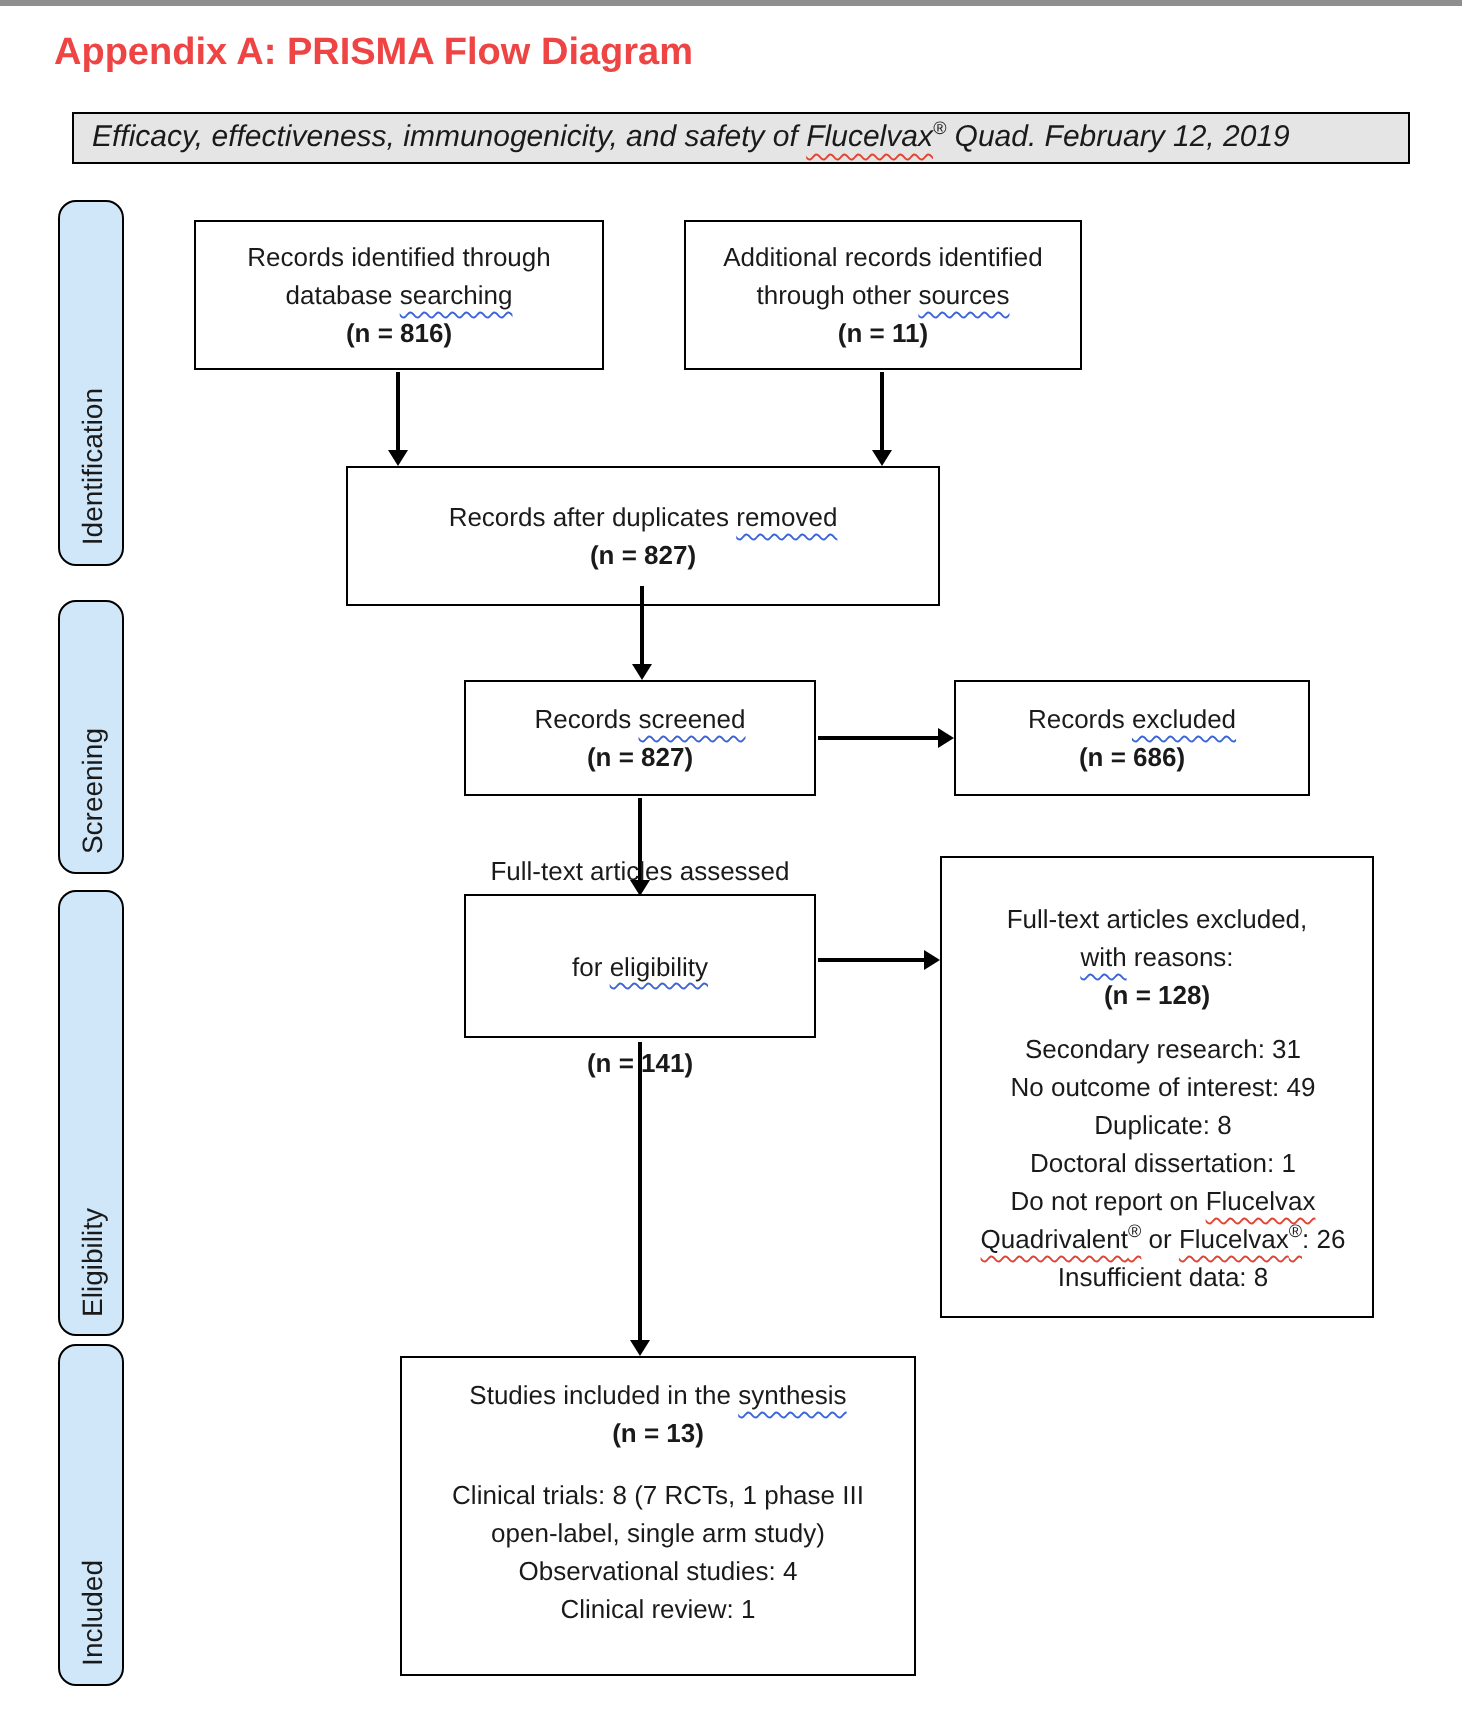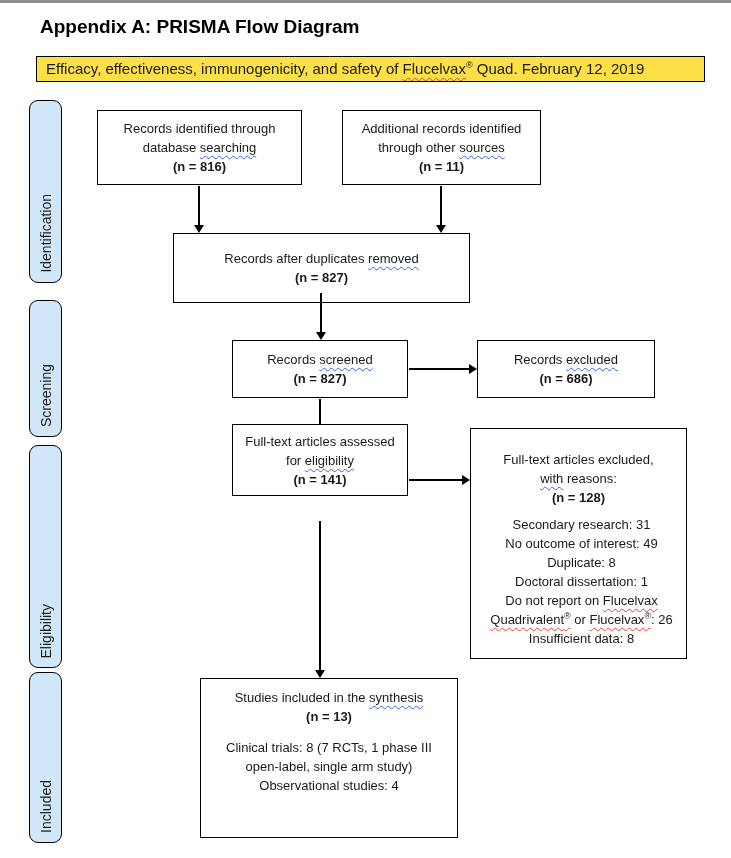--- a/index.html
+++ b/index.html
@@ -2,27 +2,27 @@
 <html><head>
 <meta charset="utf-8">
 <style>
   html,body { margin:0; padding:0; background:#ffffff; }
   .canvas {
     position:relative; width:731px; height:858px; background:#ffffff;
     font-family:"Liberation Sans", sans-serif; color:#1a1a1a; overflow:hidden;
   }
   .topbar { position:absolute; left:0; top:0; width:731px; height:3px; background:#8f8f8f; }
   .title {
-    position:absolute; left:40px; top:16px; font-size:19px; font-weight:700;
-    color:#000000; white-space:nowrap;
+    position:absolute; left:27px; top:16px; font-size:19px; font-weight:700;
+    color:#ef4444; white-space:nowrap;
   }
   .subtitle {
     position:absolute; left:36px; top:56px; width:658px; height:24px;
     border:1px solid #000; font-size:15px; line-height:24px; padding-left:9px;
-    white-space:nowrap; background:#fde047;
+    white-space:nowrap; background:#e5e5e5;font-style:italic;
   }
   sup { font-size:9px; line-height:0; }
   
   .stage {
     position:absolute; left:29px; width:33px; box-sizing:border-box;
     background:#cfe7f9; border:1.5px solid #000; border-radius:9px;
     display:flex; flex-direction:column; align-items:center; justify-content:flex-end;
     padding-bottom:9px;
   }
   .stage .vtext {
@@ -112,21 +112,21 @@
   <div class="head-right" style="left:469px; top:364px;"></div>
 
   <div class="fbox" style="left:477px; top:340px; width:178px; height:58px;">
     <div><span>Records </span><span class="sq-b">excluded</span></div>
     <div class="nline">(n = 686)</div>
   </div>
 
   <div class="vline" style="left:319px; top:399px; height:41px;"></div>
   <div class="head-down" style="left:315px; top:440px;"></div>
 
-  <div class="fbox" style="left:232px; top:424px; width:176px; height:72px;">
+  <div class="fbox" style="left:232px; top:447px; width:176px; height:72px;gap:29px;">
     <div><span>Full-text articles assessed</span></div>
     <div><span>for </span><span class="sq-b">eligibility</span></div>
     <div class="nline">(n = 141)</div>
   </div>
 
   <div class="hline" style="left:409px; top:479px; width:53px;"></div>
   <div class="head-right" style="left:462px; top:475px;"></div>
 
   <div class="fbox topalign" style="left:470px; top:428px; width:217px; height:231px; padding-top:21px;">
     <div><span>Full-text articles excluded,</span></div>
@@ -146,16 +146,17 @@
   <div class="vline" style="left:319px; top:521px; height:149px;"></div>
   <div class="head-down" style="left:315px; top:670px;"></div>
 
   <div class="fbox topalign" style="left:200px; top:678px; width:258px; height:160px; padding-top:9px;">
     <div><span>Studies included in the </span><span class="sq-b">synthesis</span></div>
     <div class="nline">(n = 13)</div>
     <div class="details">
       <div>Clinical trials: 8 (7 RCTs, 1 phase III</div>
       <div>open-label, single arm study)</div>
       <div>Observational studies: 4</div>
+      <div>Clinical review: 1</div>
     </div>
   </div>
 
 </div>
 
 </body></html>

